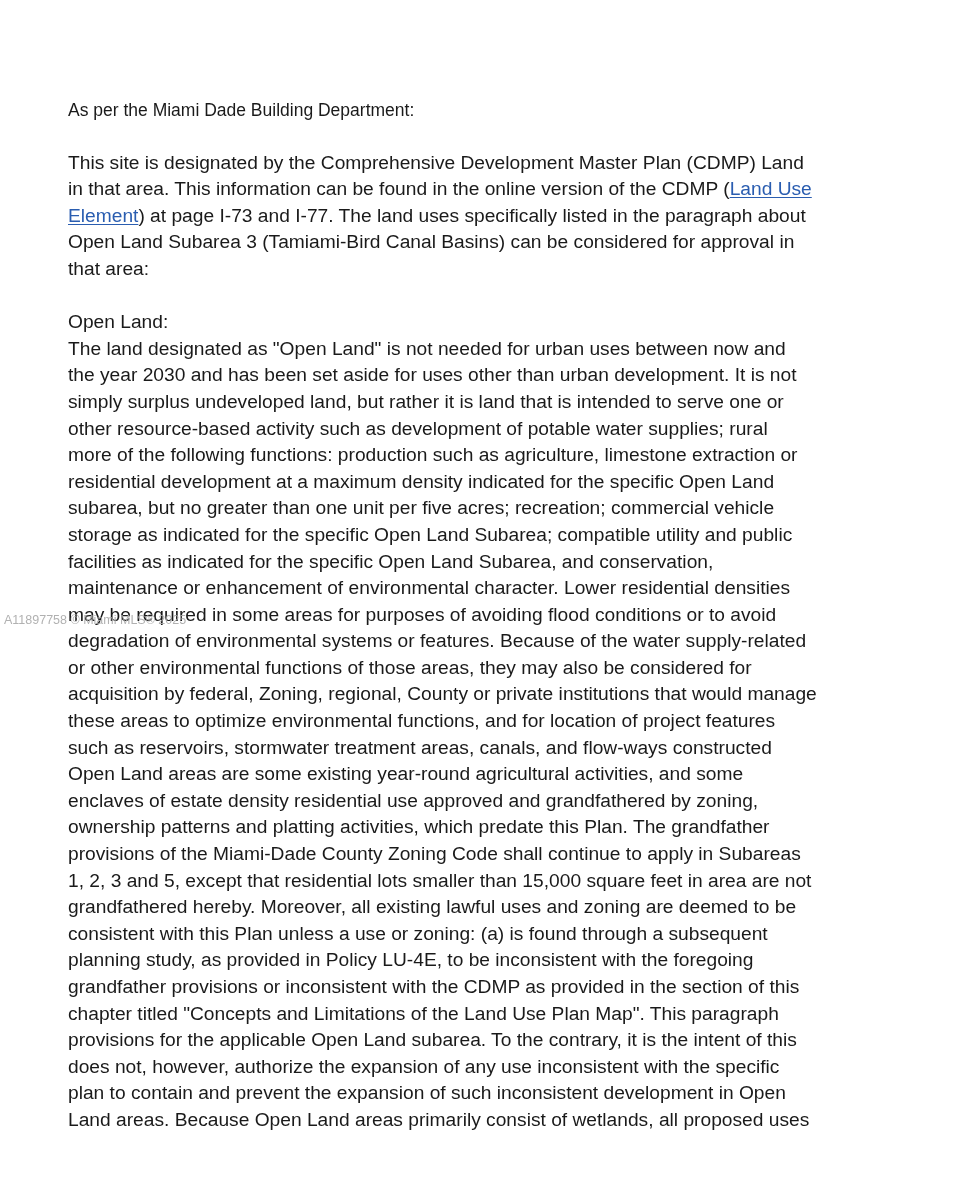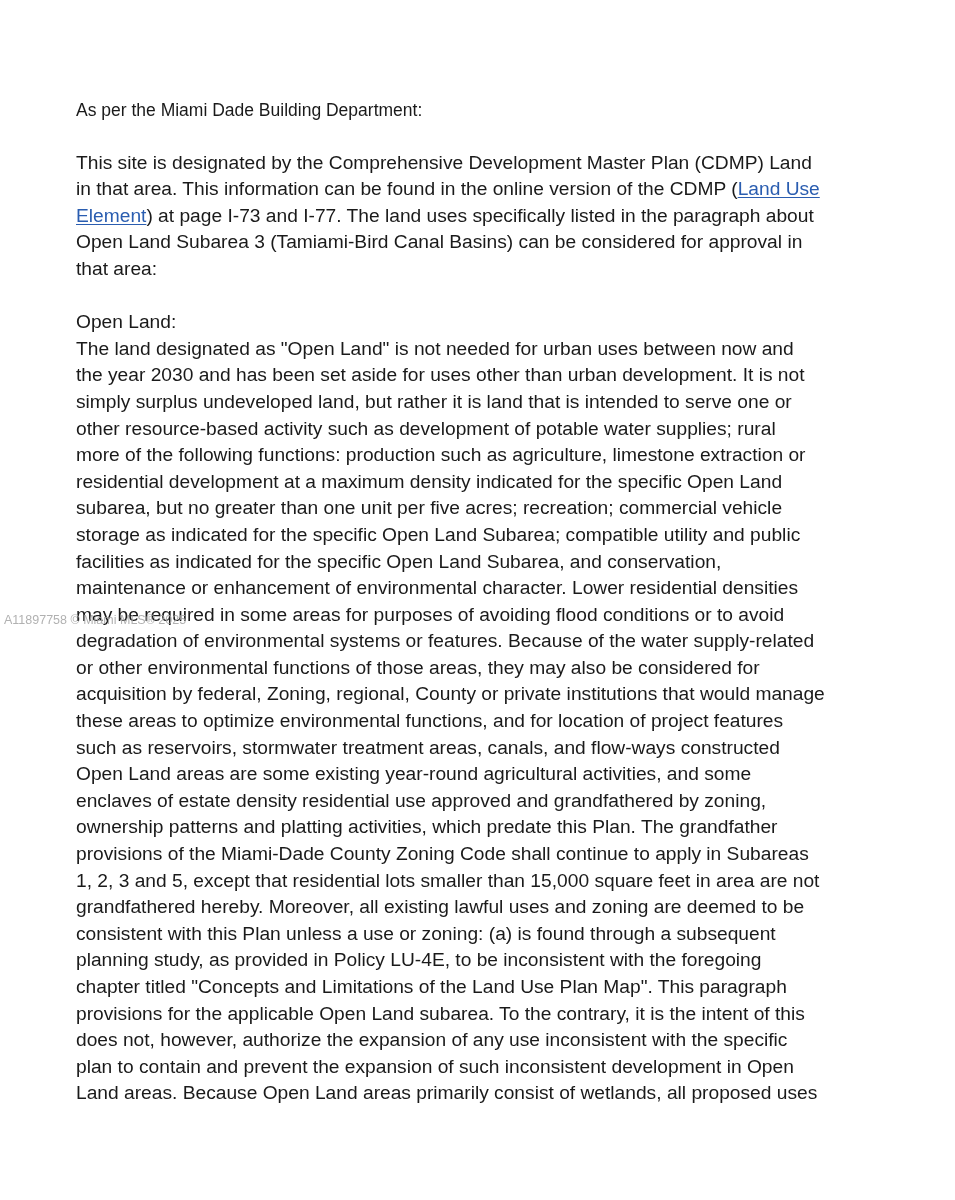--- a/index.html
+++ b/index.html
@@ -10,21 +10,21 @@
     body {
       width: 955px;
       height: 1200px;
       position: relative;
       overflow: hidden;
       font-family: "Liberation Sans", sans-serif;
       color: #1a1a1a;
     }
     .doc {
       position: absolute;
-      left: 76px;
+      left: 68px;
       top: 97px;
       width: 800px;
       font-size: 19.2px;
       line-height: 26.6px;
     }
     .line {
       white-space: nowrap;
       height: 26.6px;
       display: block;
     }
@@ -91,20 +91,21 @@
       <span class="line">these areas to optimize environmental functions, and for location of project features</span>
       <span class="line">such as reservoirs, stormwater treatment areas, canals, and flow-ways constructed</span>
       <span class="line">Open Land areas are some existing year-round agricultural activities, and some</span>
       <span class="line">enclaves of estate density residential use approved and grandfathered by zoning,</span>
       <span class="line">ownership patterns and platting activities, which predate this Plan. The grandfather</span>
       <span class="line">provisions of the Miami-Dade County Zoning Code shall continue to apply in Subareas</span>
       <span class="line">1, 2, 3 and 5, except that residential lots smaller than 15,000 square feet in area are not</span>
       <span class="line">grandfathered hereby. Moreover, all existing lawful uses and zoning are deemed to be</span>
       <span class="line">consistent with this Plan unless a use or zoning: (a) is found through a subsequent</span>
       <span class="line">planning study, as provided in Policy LU-4E, to be inconsistent with the foregoing</span>
+      <span class="line">grandfather provisions or inconsistent with the CDMP as provided in the section of this</span>
       <span class="line">chapter titled "Concepts and Limitations of the Land Use Plan Map". This paragraph</span>
       <span class="line">provisions for the applicable Open Land subarea. To the contrary, it is the intent of this</span>
       <span class="line">does not, however, authorize the expansion of any use inconsistent with the specific</span>
       <span class="line">plan to contain and prevent the expansion of such inconsistent development in Open</span>
       <span class="line">Land areas. Because Open Land areas primarily consist of wetlands, all proposed uses</span>
     </div>
 </div>
 
 <div class="watermark">A11897758 © Miami MLS® 2025</div>
 

